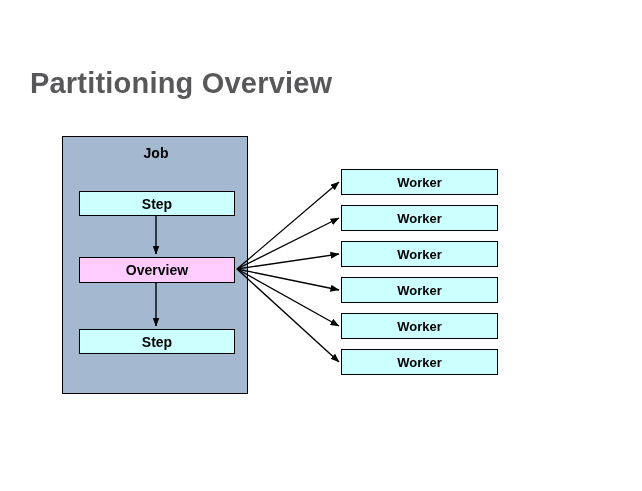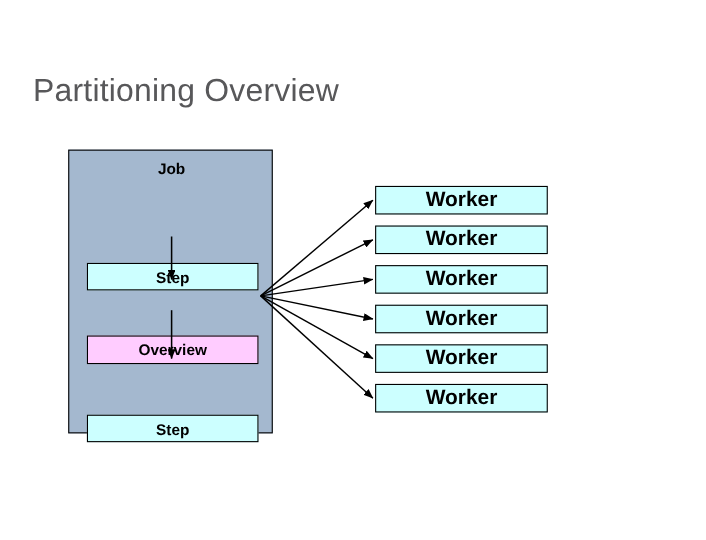--- a/index.html
+++ b/index.html
@@ -22,21 +22,21 @@
     height: 491px;
     background: #ffffff;
   }
 
   
   #slide-title {
     position: absolute;
     left: 30px;
     top: 66px;
     font-size: 29px;
-    font-weight: 400;
+    font-weight: 700;
     letter-spacing: 0.2px;
     color: #58585a;
     white-space: nowrap;
     line-height: 34px;
   }
 
   
   #diagram {
     position: absolute;
     left: 0; top: 0;
@@ -70,21 +70,20 @@
   .node-box {
     position: absolute;
     box-sizing: border-box;
     border: 1px solid #000000;
     display: flex;
     align-items: center;
     justify-content: center;
     font-size: 14px;
     font-weight: bold;
     color: #000000;
-    margin-top: 48px;
   }
   .node-step {
     background: #ccffff;
     left: 16px;
     width: 156px;
     height: 25px;
   }
   .node-manager {
     background: #ffccff;
     left: 16px;
@@ -100,21 +99,21 @@
     position: absolute;
     left: 341px;
     width: 157px;
     height: 26px;
     box-sizing: border-box;
     background: #ccffff;
     border: 1px solid #000000;
     display: flex;
     align-items: center;
     justify-content: center;
-    font-size: 19px;
+    font-size: 13px;
     font-weight: bold;
     color: #000000;
   }
 
   
   #arrow-layer {
     position: absolute;
     left: 0; top: 0;
     width: 642px;
     height: 491px;

